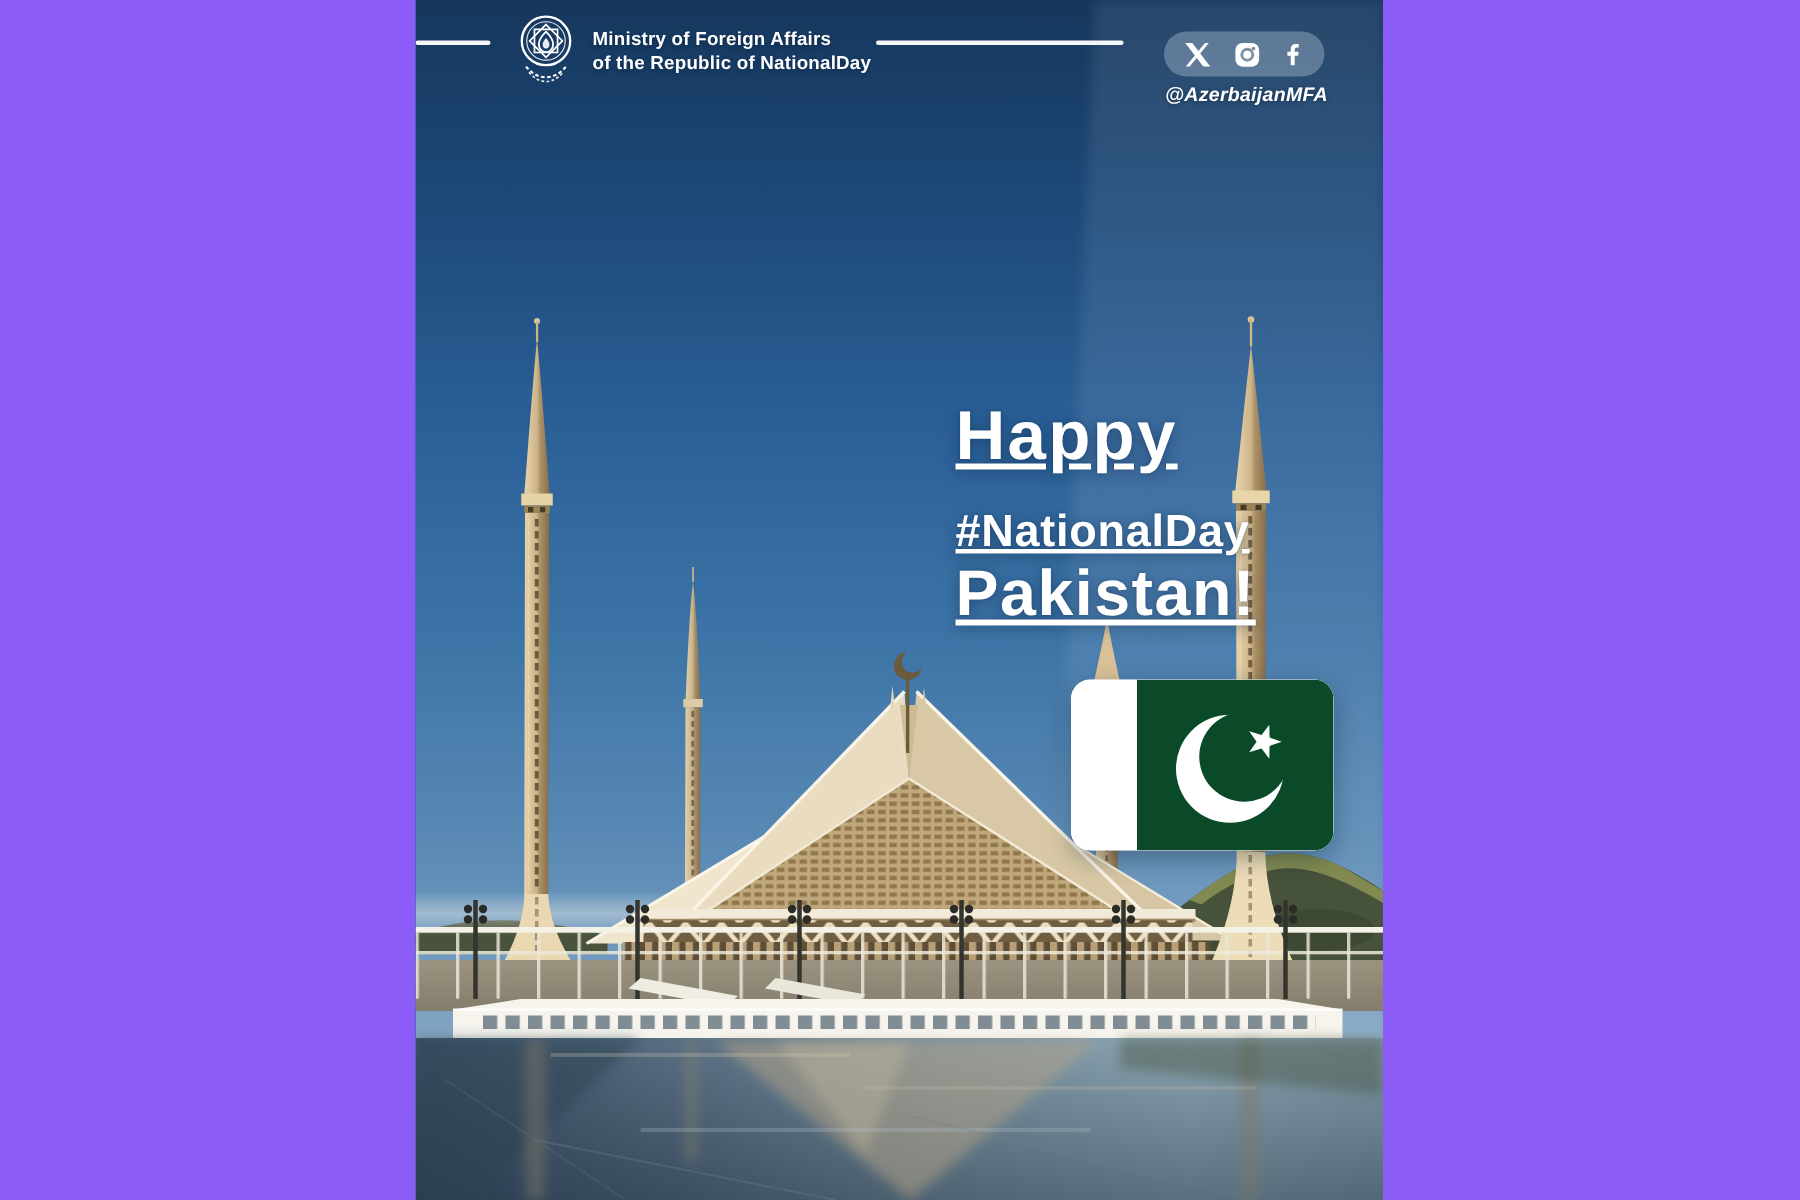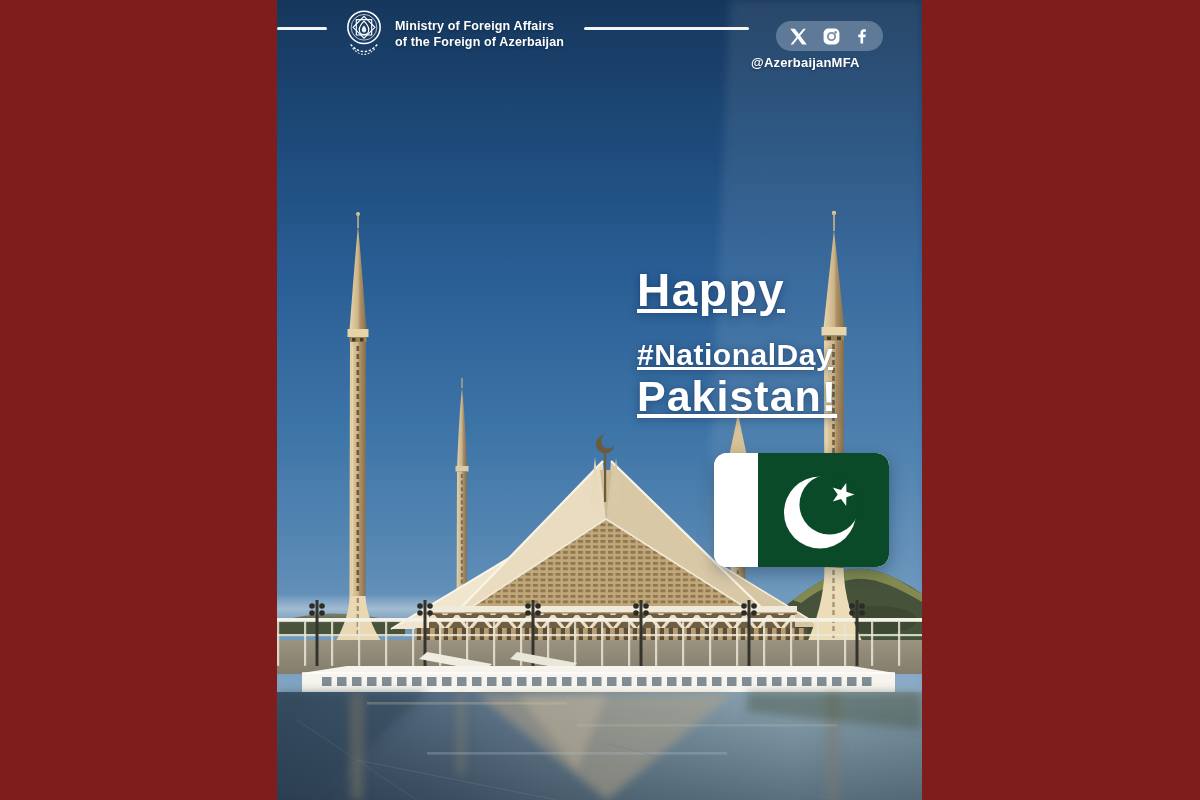--- a/index.html
+++ b/index.html
@@ -1,31 +1,31 @@
 <!DOCTYPE html>
 <html><head>
 <meta charset="utf-8">
 <style>
   html,body{margin:0;padding:0;background:#ffffff;width:1200px;height:800px;overflow:hidden;
     font-family:"Liberation Sans",sans-serif;}
-  .stage{position:relative;width:1200px;height:800px;background:#7f1d1d;}
+  .stage{position:relative;width:1200px;height:800px;background:#8b5cf6;}
   .poster{position:absolute;left:277px;top:0;width:645px;height:800px;overflow:hidden;background:#2a5f96;}
   .scene{position:absolute;left:0;top:0;}
   
   .hline{position:absolute;height:3px;background:rgba(255,255,255,.95);border-radius:2px;}
   .hline-left{left:0;top:27px;width:50px;}
   .hline-right{left:307px;top:27px;width:165px;}
   .emblem{position:absolute;left:68px;top:8px;width:38px;height:50px;}
   .ministry{position:absolute;left:118px;top:19px;color:#fff;font-weight:bold;
     font-size:12.5px;line-height:15.5px;letter-spacing:.15px;text-shadow:0 1px 3px rgba(5,25,50,.45);}
   .social-pill{position:absolute;left:499px;top:21px;width:107px;height:30px;border-radius:15px;
     background:rgba(208,224,240,.32);display:flex;align-items:center;justify-content:space-evenly;}
   .social-pill svg{display:block;}
-  .social-handle{position:absolute;left:474px;top:55px;width:160px;color:#fff;
-    font-size:13px;font-weight:600;letter-spacing:.2px;text-shadow:0 1px 3px rgba(5,25,50,.5);}
+  .social-handle{position:absolute;left:474px;top:55px;width:160px;text-align:center;color:#fff;
+    font-size:13px;font-weight:600;letter-spacing:.2px;text-shadow:0 1px 3px rgba(5,25,50,.5);font-style:italic;}
   
   .greeting{position:absolute;left:360px;top:266px;width:330px;text-align:left;color:#fff;
     text-shadow:0 2px 10px rgba(10,35,70,.45),0 0 2px rgba(15,45,85,.35);text-decoration:underline;}
   .greet-1{font-size:46px;font-weight:700;letter-spacing:1.5px;line-height:1.05;}
   .greet-2{font-size:30px;font-weight:600;letter-spacing:.5px;margin-top:24px;}
   .greet-3{font-size:43px;font-weight:700;letter-spacing:1px;margin-top:0;}
   
   .flag{position:absolute;left:437px;top:453px;width:175px;height:114px;border-radius:13px;
     overflow:hidden;background:#ffffff;box-shadow:0 5px 16px rgba(5,25,45,.35);}
   .flag svg{position:absolute;left:0;top:0;}
@@ -265,21 +265,21 @@
       <polygon points="20,8.5 31.5,20 20,31.5 8.5,20" fill="none" stroke="#ffffff" stroke-width="1.2"></polygon>
       <polygon points="11.9,11.9 28.1,11.9 28.1,28.1 11.9,28.1" fill="none" stroke="#ffffff" stroke-width="1.2"></polygon>
       <path d="M20,13.5 C23.5,17 25,19.5 25,22.3 C25,25.6 22.8,27.8 20,27.8 C17.2,27.8 15,25.6 15,22.3 C15,19.5 16.5,17 20,13.5 Z" fill="none" stroke="#ffffff" stroke-width="1.3"></path>
       <path d="M20,18 C21.8,20 22.4,21.3 22.4,22.7 C22.4,24.4 21.3,25.4 20,25.4 C18.7,25.4 17.6,24.4 17.6,22.7 C17.6,21.3 18.2,20 20,18 Z" fill="#ffffff" opacity=".9"></path>
       <path d="M6,38 C10,43 15,45.5 20,45.5 C25,45.5 30,43 34,38" fill="none" stroke="#ffffff" stroke-width="1.5" stroke-dasharray="2.5,1.8"></path>
       <path d="M8,42 C12,46.5 16,48.5 20,48.5 C24,48.5 28,46.5 32,42" fill="none" stroke="#ffffff" stroke-width="1.2" stroke-dasharray="2,1.6" opacity=".85"></path>
     </svg>
 
     <div class="ministry">
       <div>Ministry of Foreign Affairs</div>
-      <div>of the Foreign of Azerbaijan</div>
+      <div>of the Republic of NationalDay</div>
     </div>
 
     <div class="hline hline-right"></div>
 
     <div class="social-pill">
       <svg width="21" height="21" viewBox="0 0 24 24" aria-hidden="true">
         <path d="M2.5,3 L9.8,12.6 L2.9,21 H5.8 L11.2,14.4 L16.2,21 H21.5 L13.9,11 L20.4,3 H17.6 L12.5,9.2 L7.8,3 Z" fill="#ffffff"></path>
       </svg>
       <svg width="19" height="19" viewBox="0 0 24 24" aria-hidden="true">
         <rect x="2" y="2" width="20" height="20" rx="6" fill="#ffffff"></rect>

